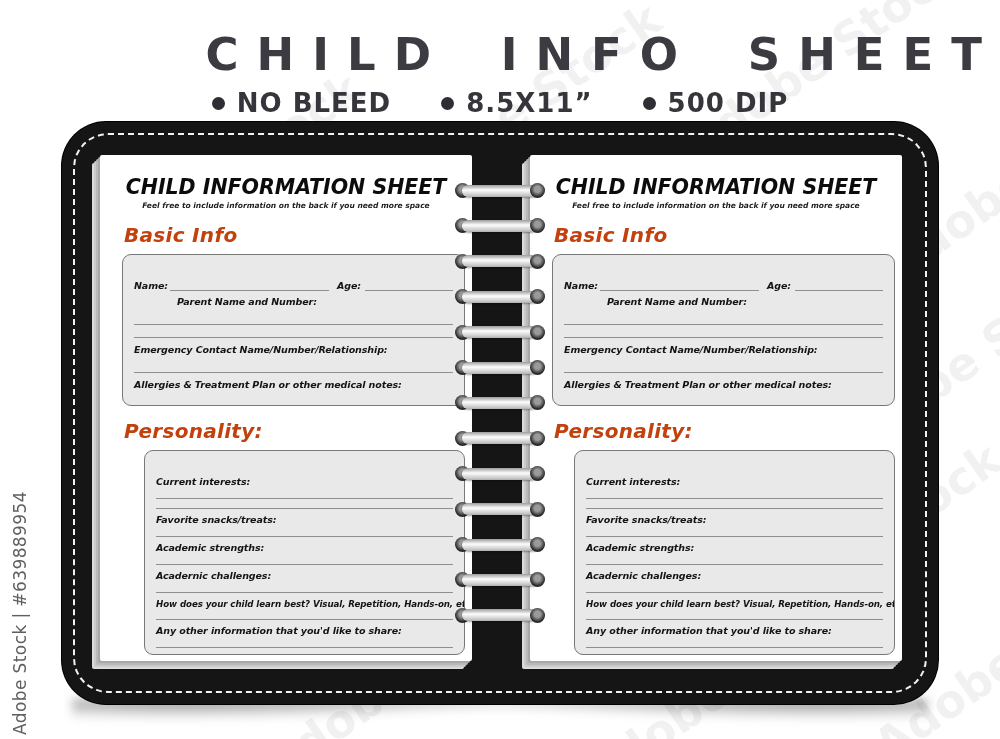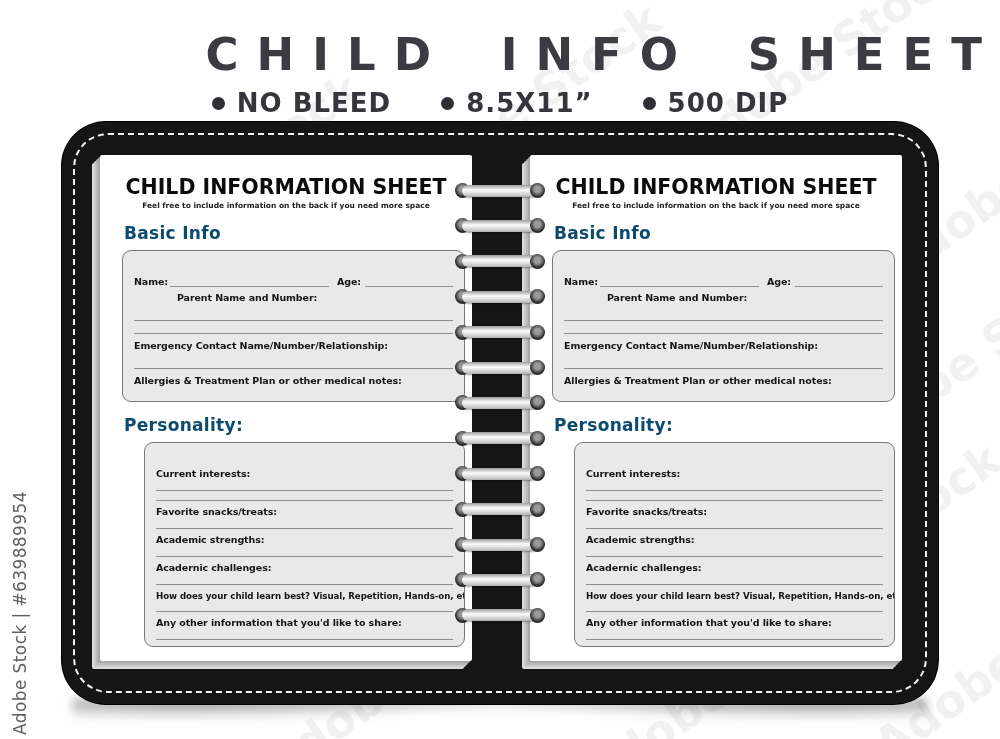--- a/index.html
+++ b/index.html
@@ -36,21 +36,21 @@
     background:
       radial-gradient(55% 95% at 12% 0%, rgba(0,0,0,0.42), rgba(0,0,0,0) 70%),
       radial-gradient(55% 95% at 88% 0%, rgba(0,0,0,0.42), rgba(0,0,0,0) 70%),
       radial-gradient(85% 60% at 50% 0%, rgba(0,0,0,0.16), rgba(0,0,0,0) 70%);
     filter:blur(5px);
   }
 
   
   .notebook {
     position:absolute; left:62px; top:122px; width:876px; height:582px; z-index:2;
-    background:#151515; border-radius:44px; box-shadow:0 0 0 1px #000;
+    background:#151515; border-radius:44px; box-shadow:0 0 0 1px #000;font-style:italic;
   }
   .stitch {
     position:absolute; inset:11px; border:2.5px dashed #f2f2f2;
     border-radius:35px; pointer-events:none;
   }
 
   .page {
     position:absolute; top:33px; width:372px; height:506px; background:#ffffff;
     border-radius:2px;
     box-shadow:-2px 2px 0 #a8a8a8, -4px 4px 0 #b9b9b9, -6px 6px 0 #cacaca, -8px 8px 0 #dbdbdb;
@@ -74,21 +74,21 @@
 
   
   .sheet-title {
     margin-top:20px; text-align:center; font-size:20.5px; font-weight:bold;
     color:#0c0c0c; letter-spacing:0;
   }
   .sheet-sub {
     margin-top:2px; text-align:center; font-size:7.5px; font-weight:bold; color:#1d1d1d;
   }
   .sec-heading {
-    margin:13px 0 7px 24px; font-size:17px; font-weight:bold; color:#0c4a6e;
+    margin:13px 0 7px 24px; font-size:20px; font-weight:bold; color:#c2410c;
     letter-spacing:0.3px;
   }
   .box {
     margin-left:22px; margin-right:7px; background:#e9e9e9;
     border:1.5px solid #787878; border-radius:9px; padding:24px 11px 8px;
     overflow:hidden;
   }
   .box-basic { height:152px; }
   .box-personality { height:205px;margin-left:44px; }
 

